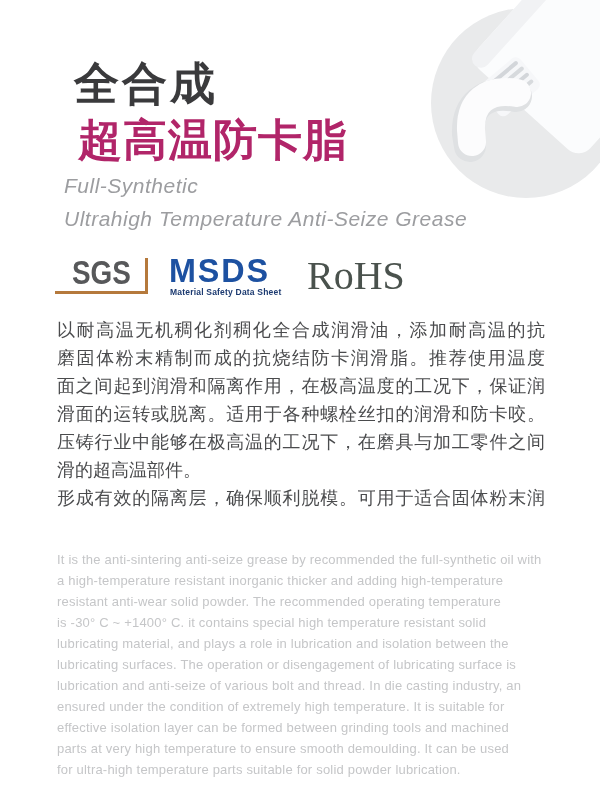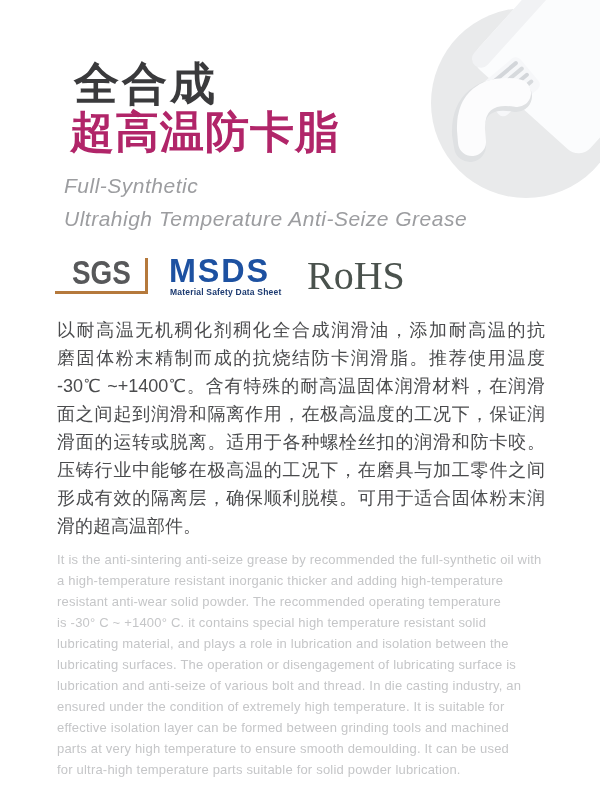--- a/index.html
+++ b/index.html
@@ -7,21 +7,21 @@
     position:relative; width:600px; height:800px; background:#ffffff;
     overflow:hidden; font-family:"Liberation Sans", sans-serif;
   }
   .product-photo { position:absolute; left:370px; top:0; width:230px; height:230px; }
 
   .title-cn {
     position:absolute; left:64px; top:44px; margin:10px;
     font-size:45px; font-weight:600; color:#3a3a3c; letter-spacing:3px;
   }
   .title-accent {
-    position:absolute; left:66px; top:99px; margin:4px;
+    position:absolute; left:66px; top:99px; margin:12px;
     font-size:44px; font-weight:900; color:#b12569; letter-spacing:1px;
   }
   .subtitle {
     position:absolute; left:64px; top:169px;
     font-size:21px; font-style:italic; color:#9c9da0;
     line-height:33px; letter-spacing:0.5px;
   }
 
   .cert-row { position:absolute; left:0; top:251px; width:578px; height:60px; }
   .sgs-text {
@@ -95,26 +95,25 @@
     <span class="sgs-hline"></span>
     <span class="sgs-vline"></span>
     <div class="msds-text">MSDS</div>
     <div class="msds-tagline">Material Safety Data Sheet</div>
     <div class="rohs">RoHS</div>
   </div>
 
   <div class="desc-cn">
     <div class="cn-line">以耐高温无机稠化剂稠化全合成润滑油，添加耐高温的抗</div>
     <div class="cn-line">磨固体粉末精制而成的抗烧结防卡润滑脂。推荐使用温度</div>
-    <div class="cn-line">-30℃ ~+1400℃。含有特殊的耐高温固体润滑材料，在润滑</div>
     <div class="cn-line">面之间起到润滑和隔离作用，在极高温度的工况下，保证润</div>
     <div class="cn-line">滑面的运转或脱离。适用于各种螺栓丝扣的润滑和防卡咬。</div>
     <div class="cn-line">压铸行业中能够在极高温的工况下，在磨具与加工零件之间</div>
+    <div class="cn-line last">滑的超高温部件。</div>
     <div class="cn-line">形成有效的隔离层，确保顺利脱模。可用于适合固体粉末润</div>
-    <div class="cn-line last">滑的超高温部件。</div>
   </div>
 
   <div class="desc-en">
     <div class="en-line">It is the anti-sintering anti-seize grease by recommended the full-synthetic oil with</div>
     <div class="en-line">a high-temperature resistant inorganic thicker and adding high-temperature</div>
     <div class="en-line">resistant anti-wear solid powder. The recommended operating temperature</div>
     <div class="en-line">is -30° C ~ +1400° C. it contains special high temperature resistant solid</div>
     <div class="en-line">lubricating material, and plays a role in lubrication and isolation between the</div>
     <div class="en-line">lubricating surfaces. The operation or disengagement of lubricating surface is</div>
     <div class="en-line">lubrication and anti-seize of various bolt and thread. In die casting industry, an</div>

